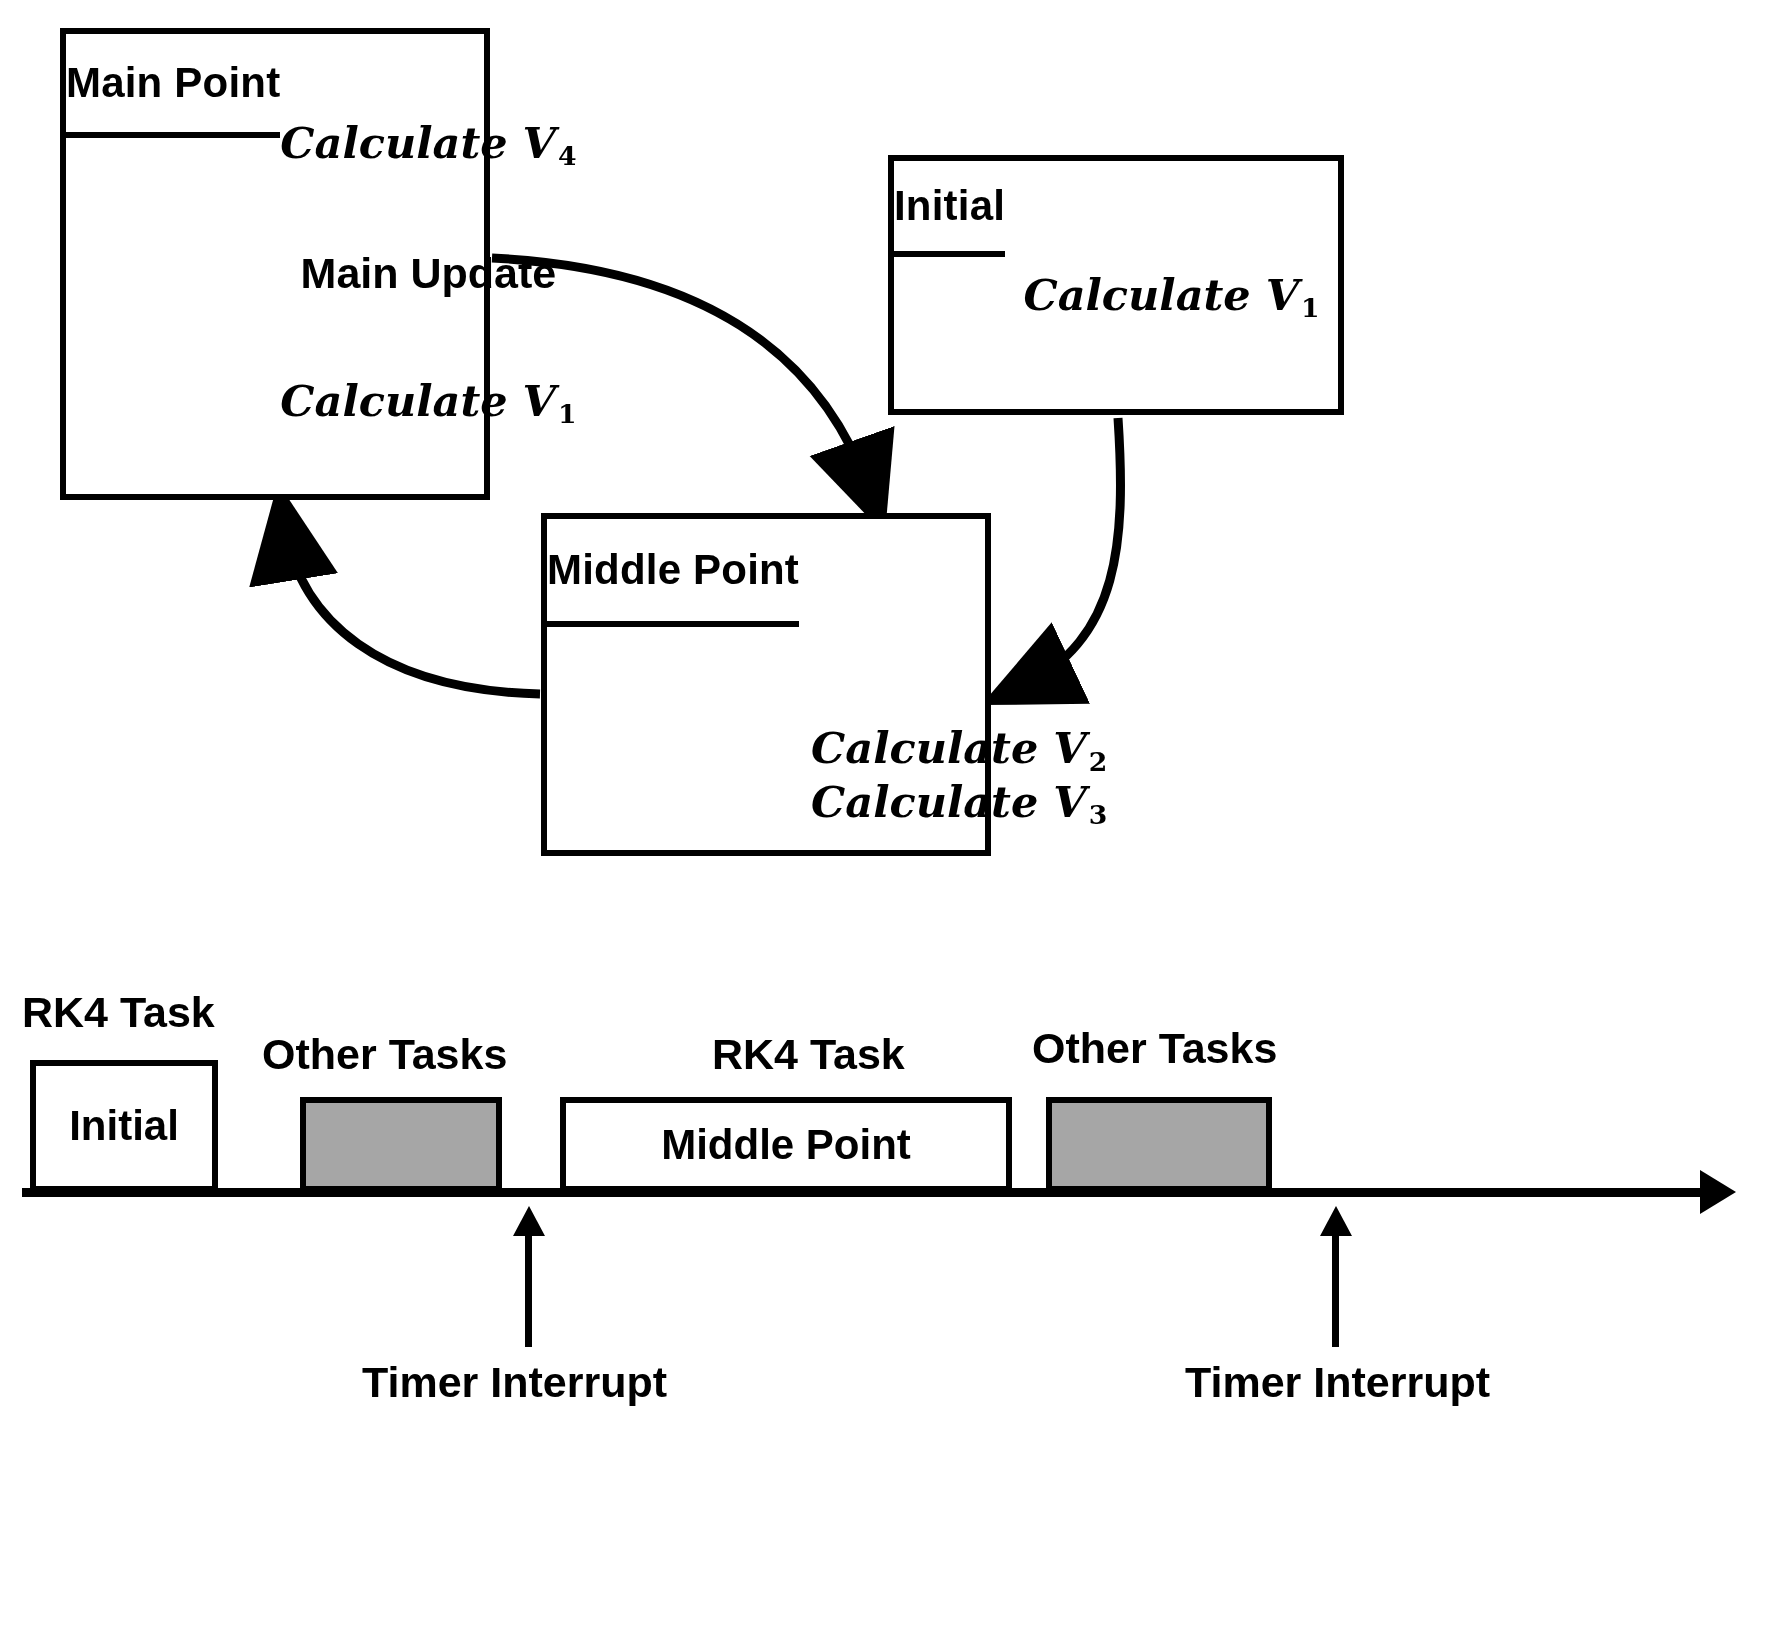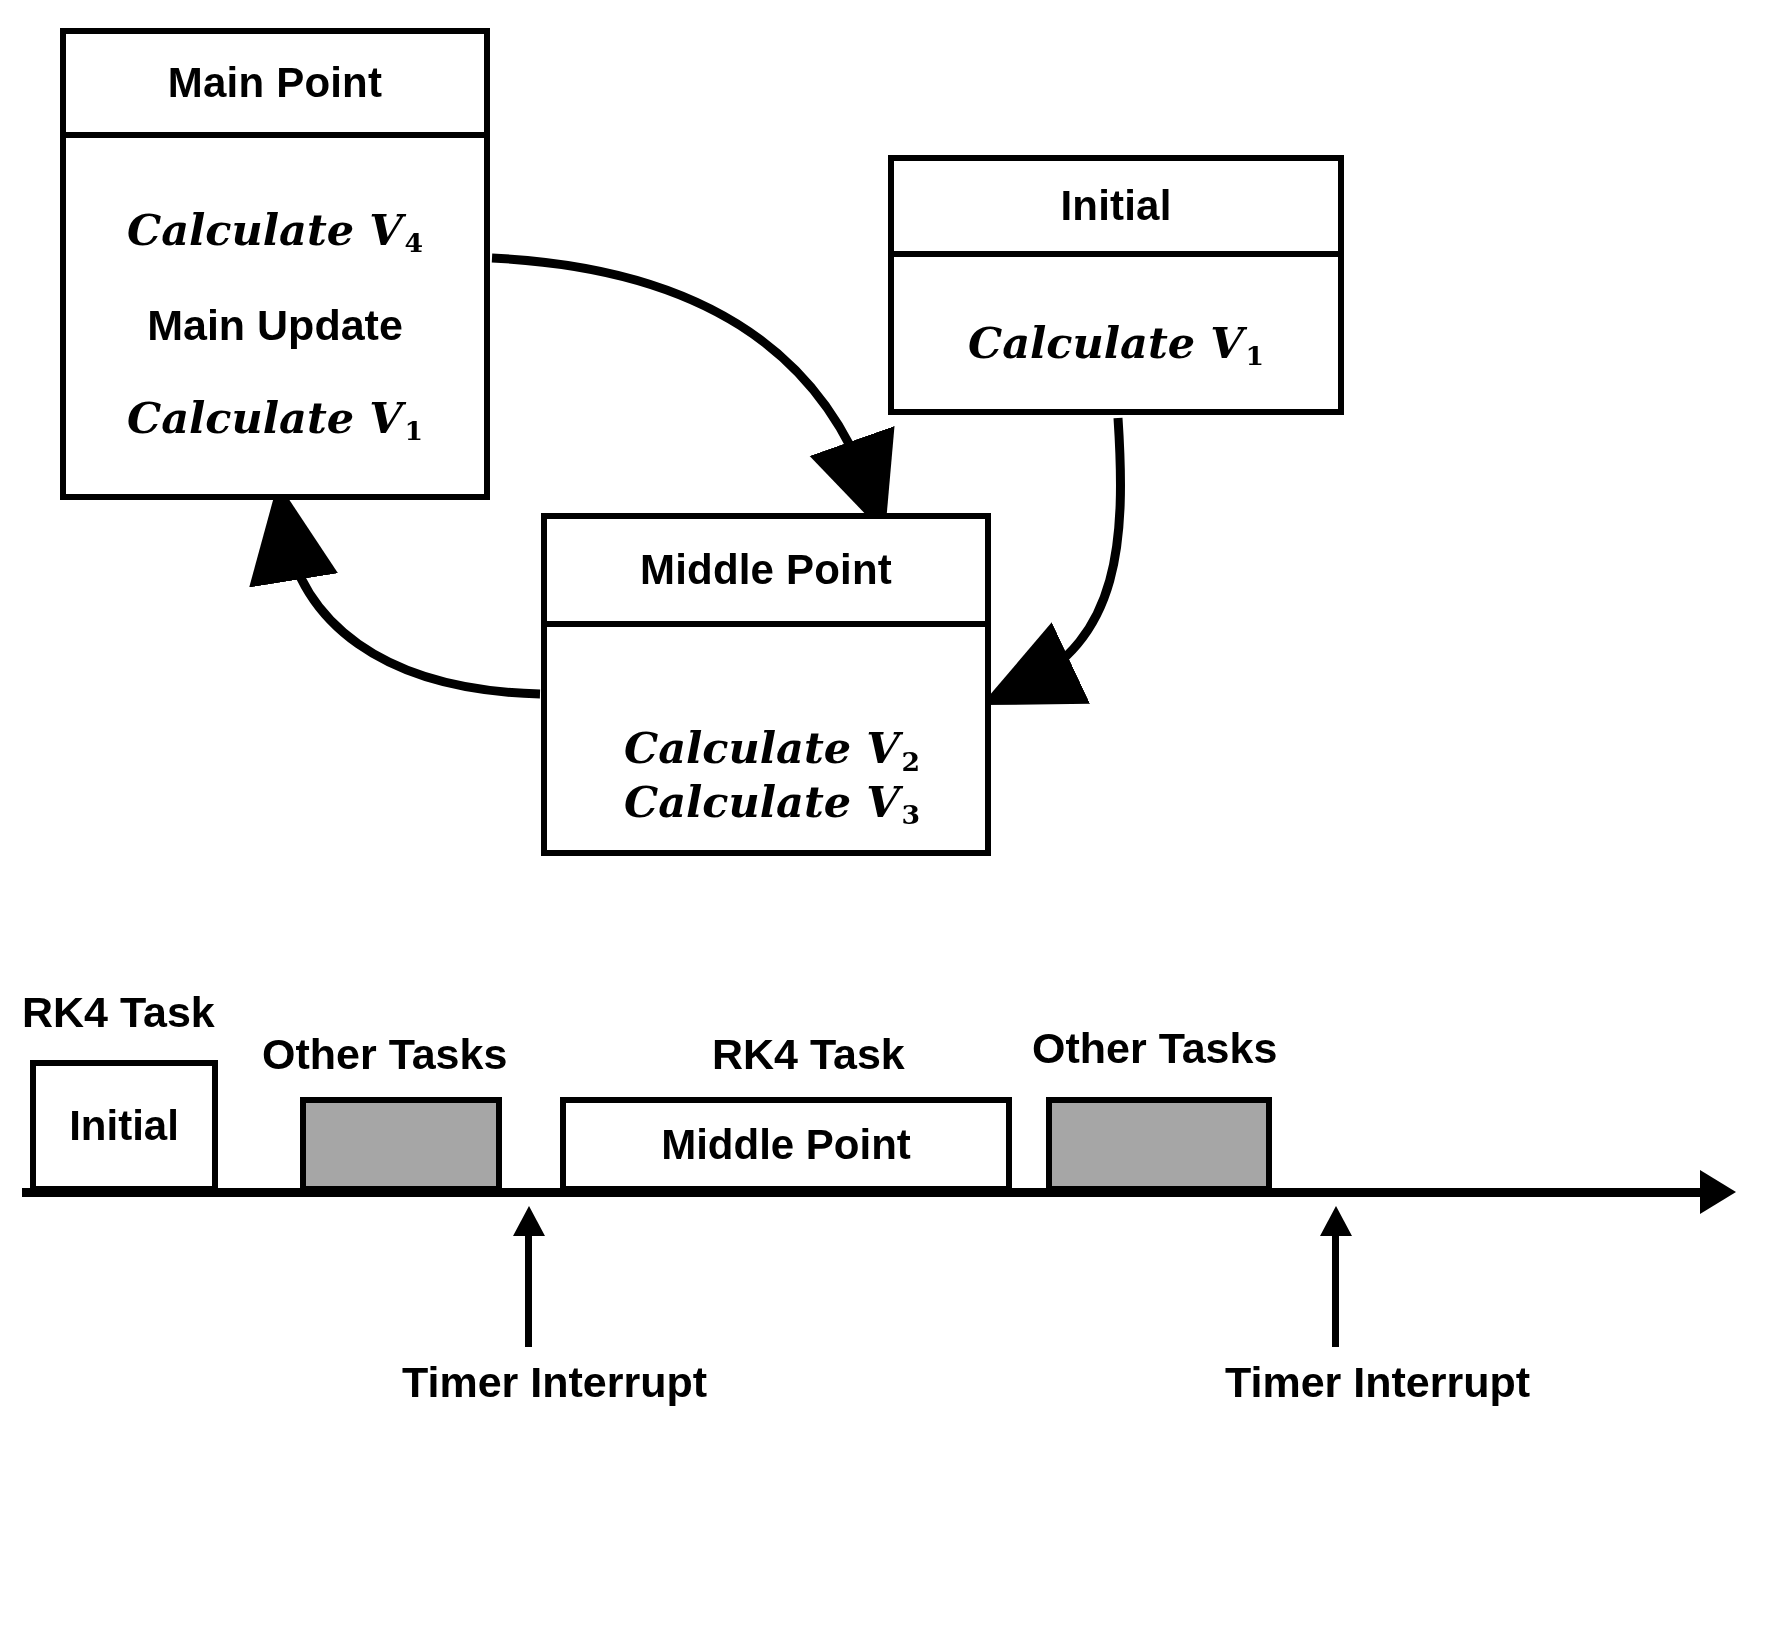--- a/index.html
+++ b/index.html
@@ -23,21 +23,21 @@
     background: #ffffff;
   }
 
   
   .fc-box {
     position: absolute;
     border: 6px solid #000;
     background: #fff;
     box-sizing: border-box;
     display: flex;
-    flex-direction: column;
+    flex-direction: row;
   }
   .fc-header {
     flex: 0 0 auto;
     display: flex;
     align-items: center;
     justify-content: center;
     border-bottom: 6px solid #000;
     box-sizing: border-box;
     font-weight: bold;
     letter-spacing: .2px;
@@ -164,21 +164,20 @@
     border-left: 16px solid transparent;
     border-right: 16px solid transparent;
     border-bottom: 30px solid #000;
   }
   .tl-interrupt-label {
     position: absolute;
     font-family: "Liberation Sans", sans-serif;
     font-weight: bold;
     font-size: 43px;
     white-space: nowrap;
-    margin-left: 40px;
   }
 </style>
 </head>
 <body>
 
 <div id="stage">
 
   <svg id="arrows" viewBox="0 0 1774 1629" xmlns="http://www.w3.org/2000/svg">
     <defs>
       <marker id="ah" markerWidth="12" markerHeight="12" refX="6" refY="5" orient="auto" markerUnits="strokeWidth">

